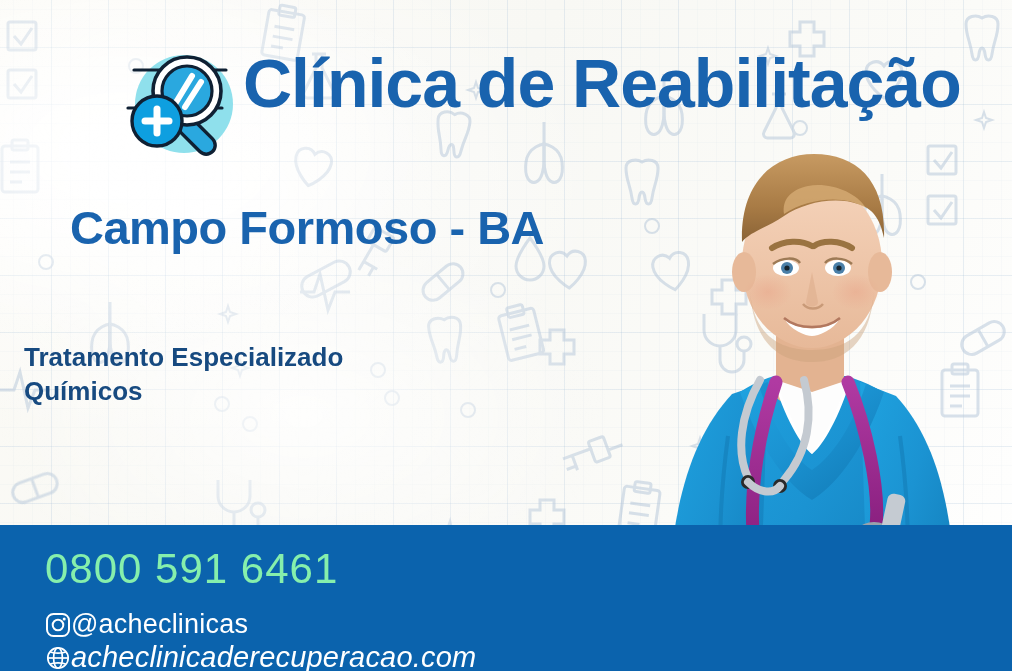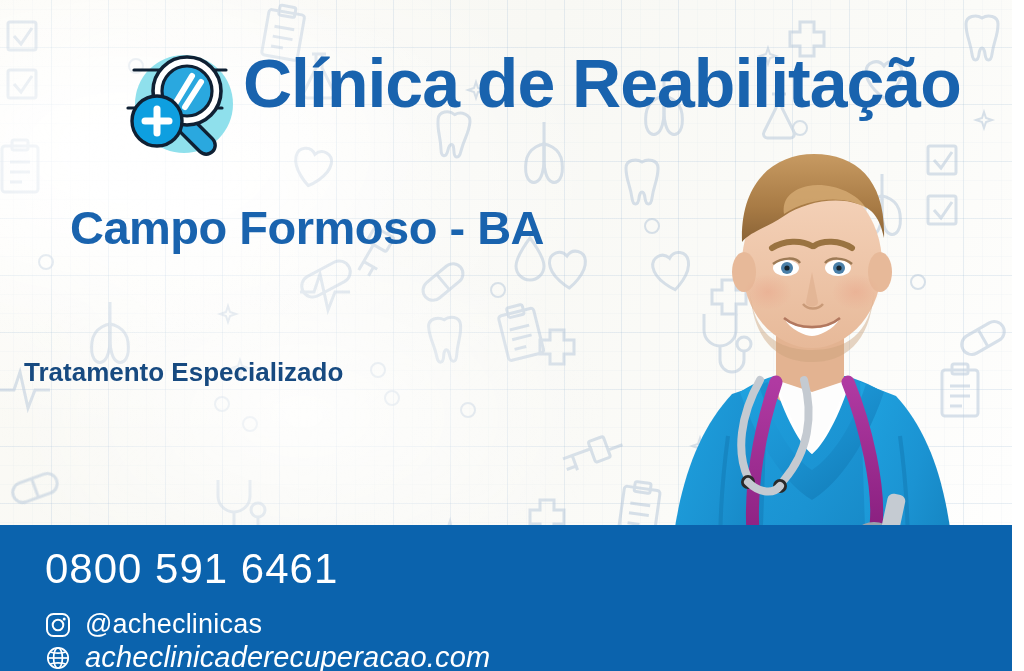--- a/index.html
+++ b/index.html
@@ -56,42 +56,42 @@
     position:absolute;left:243px;top:48px;
     font-size:68px;font-weight:bold;letter-spacing:-1px;
     color:#1963ae;line-height:1.05;white-space:nowrap;
   }
   .city{
     position:absolute;left:22px;top:200px;
     font-size:47px;font-weight:bold;letter-spacing:-.5px;
     color:#1963ae;white-space:nowrap;margin-left:48px;
   }
   .tagline{
-    position:absolute;left:24px;top:355px;
+    position:absolute;left:24px;top:340px;
     font-size:26px;font-weight:bold;line-height:1.32;
     color:#174a80;
   }
   .tagline div{white-space:nowrap;}
 
   
   .person{position:absolute;right:0;top:96px;width:404px;height:575px;overflow:hidden;}
   .person svg{display:block;width:404px;height:575px;}
 
   
   .bottombar{
     position:absolute;left:0;bottom:0;width:1024px;height:146px;
     background:#0b63ad;
   }
   .phone{
     position:absolute;left:45px;top:20px;
     font-size:42px;font-weight:normal;letter-spacing:1px;
-    color:#ffffff;white-space:nowrap;
+    color:#86efac;white-space:nowrap;
   }
   .contact-row{
-    position:absolute;display:flex;align-items:center;gap:14px;
+    position:absolute;display:flex;align-items:center;
     color:#ffffff;white-space:nowrap;
   }
   .row-ig{left:45px;top:84px;}
   .row-web{left:45px;top:116px;}
   .contact-row .ic{width:26px;height:26px;flex:0 0 26px;display:block;}
   .contact-row .ic svg{display:block;width:26px;height:26px;}
   .ig-text{font-size:27px;letter-spacing:.2px;}
   .web-text{font-size:29px;letter-spacing:.2px;font-style:italic;}
 </style>
 </head>
@@ -261,20 +261,21 @@
       </g>
     </svg>
   </div>
 
   <div class="title">Clínica de Reabilitação</div>
 
   <div class="city">Campo Formoso - BA</div>
 
   <div class="tagline">
     <div>Tratamento Especializado</div>
+    <div>Químicos</div>
   </div>
 
   <div class="person">
     <svg viewBox="0 0 404 575" xmlns="http://www.w3.org/2000/svg">
       <defs>
         <linearGradient id="scrub" x1="0" y1="0" x2="1" y2="1">
           <stop offset="0%" stop-color="#1fa3e0"></stop>
           <stop offset="45%" stop-color="#1b93d2"></stop>
           <stop offset="100%" stop-color="#1178b4"></stop>
         </linearGradient>

